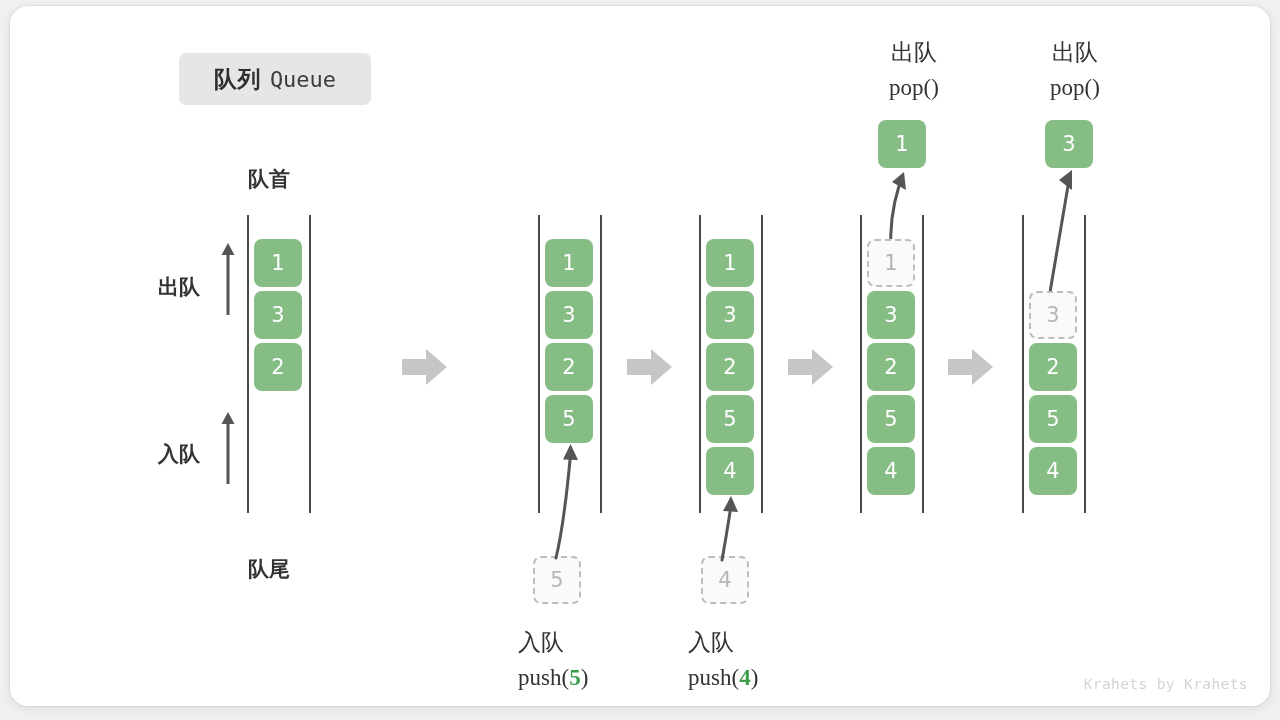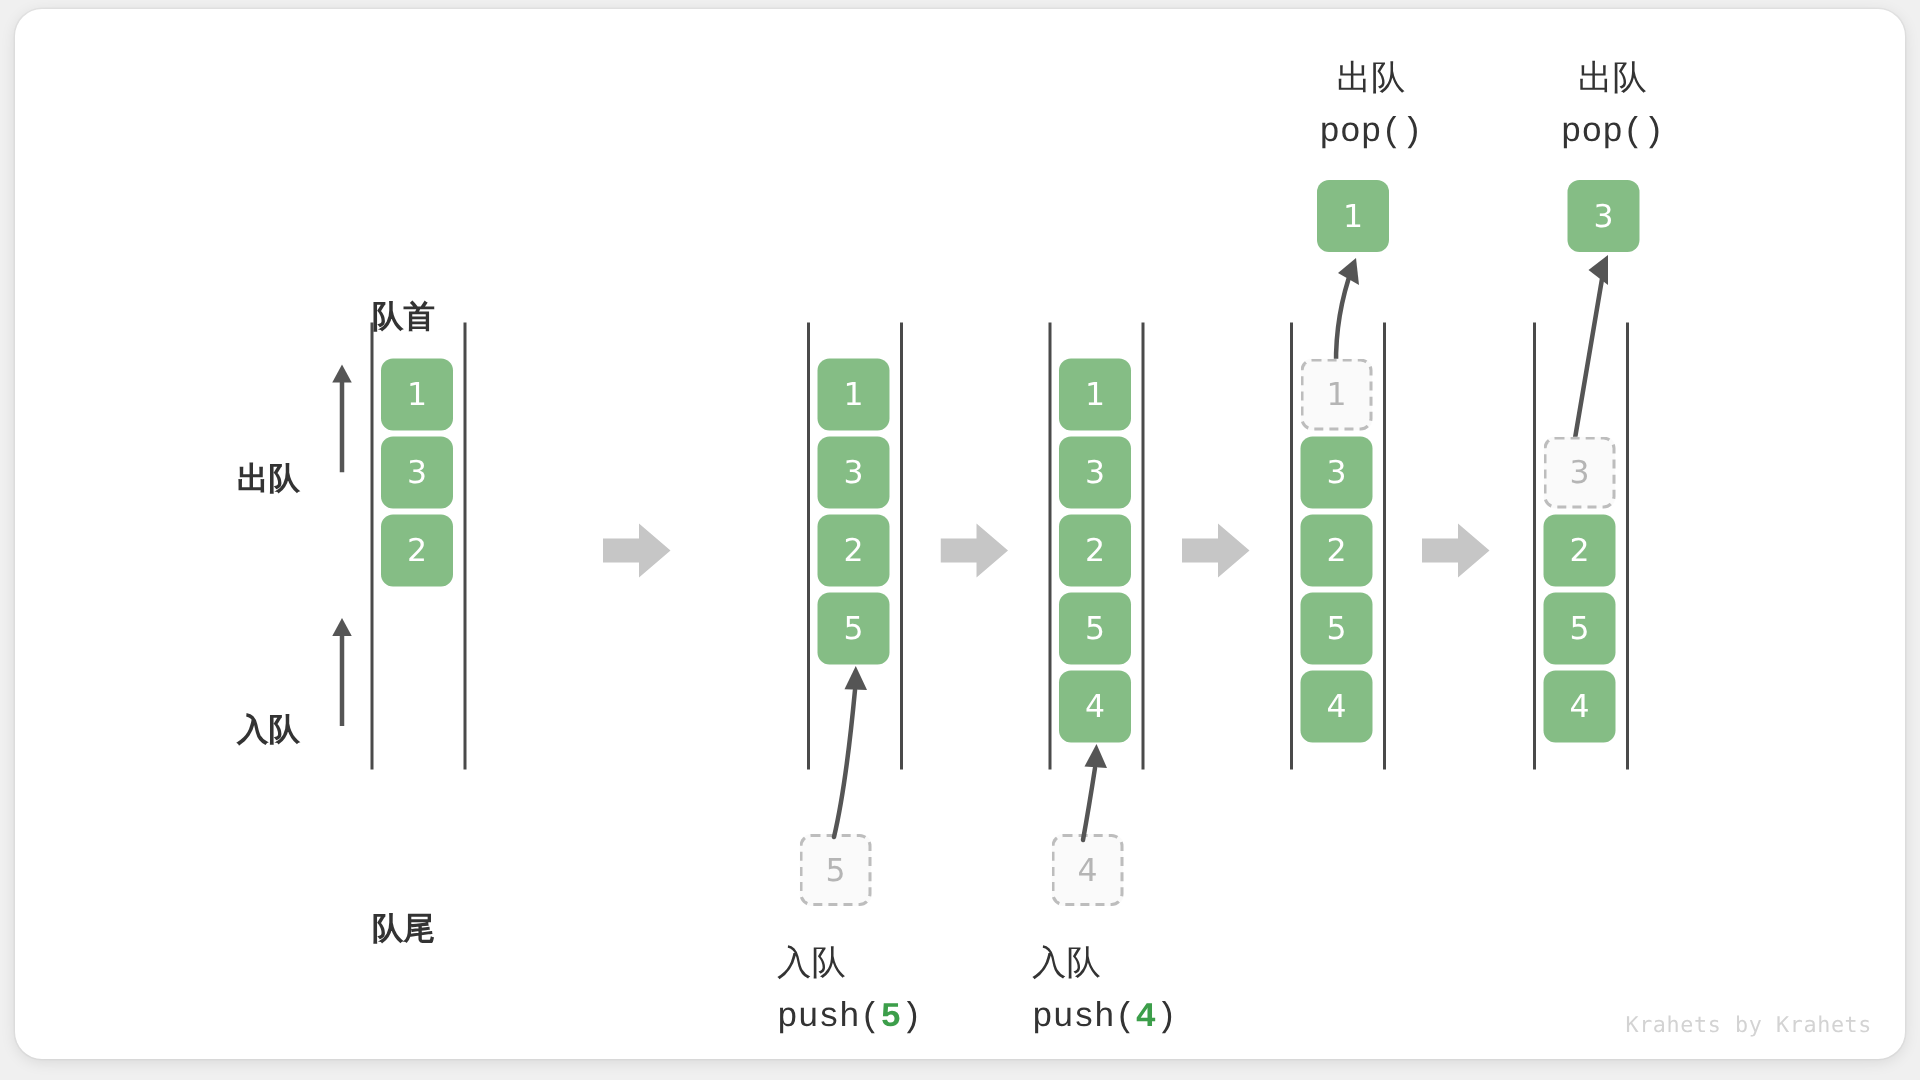--- a/index.html
+++ b/index.html
@@ -50,39 +50,38 @@
     color: #3d3d3d;
     font-family: "DejaVu Sans Mono", "Liberation Mono", monospace;
   }
 
   
   .cn-bold {
     font-size: 21px;
     font-weight: bold;
     color: #333333;
     white-space: nowrap;
-    margin-top: 32px;
   }
   .op-label {
     white-space: nowrap;
     text-align: left;
   }
   .op-label .cn {
     display: block;
     font-size: 23px;
     color: #333333;
     line-height: 36px;
     font-weight: normal;
   }
   .op-label .code {
     display: block;
     font-size: 23px;
     line-height: 36px;
     color: #333333;
-    font-family: Liberation Mono, monospace;
+    font-family: Liberation Serif, serif;
   }
   .op-label .code .num { color: #3c9e4a; font-weight: bold; }
 
   
   .rail {
     width: 1.6px;
     background: #4a4a4a;
   }
 
   
@@ -123,23 +122,27 @@
     font-family: "DejaVu Sans Mono", "Liberation Mono", monospace;
     letter-spacing: 0.4px;
     white-space: nowrap;
   }
 </style>
 </head>
 <body>
 
 <div id="card">
 
+  <div class="abs" id="title-chip">
+    <span class="cn">队列</span>
+    <span class="en">Queue</span>
+  </div>
 
   <div class="abs cn-bold" style="left:238px; top:159px;">队首</div>
-  <div class="abs cn-bold" style="left:238px; top:567px;">队尾</div>
+  <div class="abs cn-bold" style="left:238px; top:549px;">队尾</div>
 
   <div class="abs cn-bold" style="left:148px; top:267px;">出队</div>
   <svg class="abs dir-arrow" style="left:210px; top:235px;" viewBox="0 0 16 74">
     <line x1="8" y1="74" x2="8" y2="12" stroke="#555555" stroke-width="3"></line>
     <path d="M8 2 L14.5 14 L1.5 14 Z" fill="#555555"></path>
   </svg>
 
   <div class="abs cn-bold" style="left:148px; top:434px;">入队</div>
   <svg class="abs dir-arrow" style="left:210px; top:404px;" viewBox="0 0 16 74">
     <line x1="8" y1="74" x2="8" y2="12" stroke="#555555" stroke-width="3"></line>

